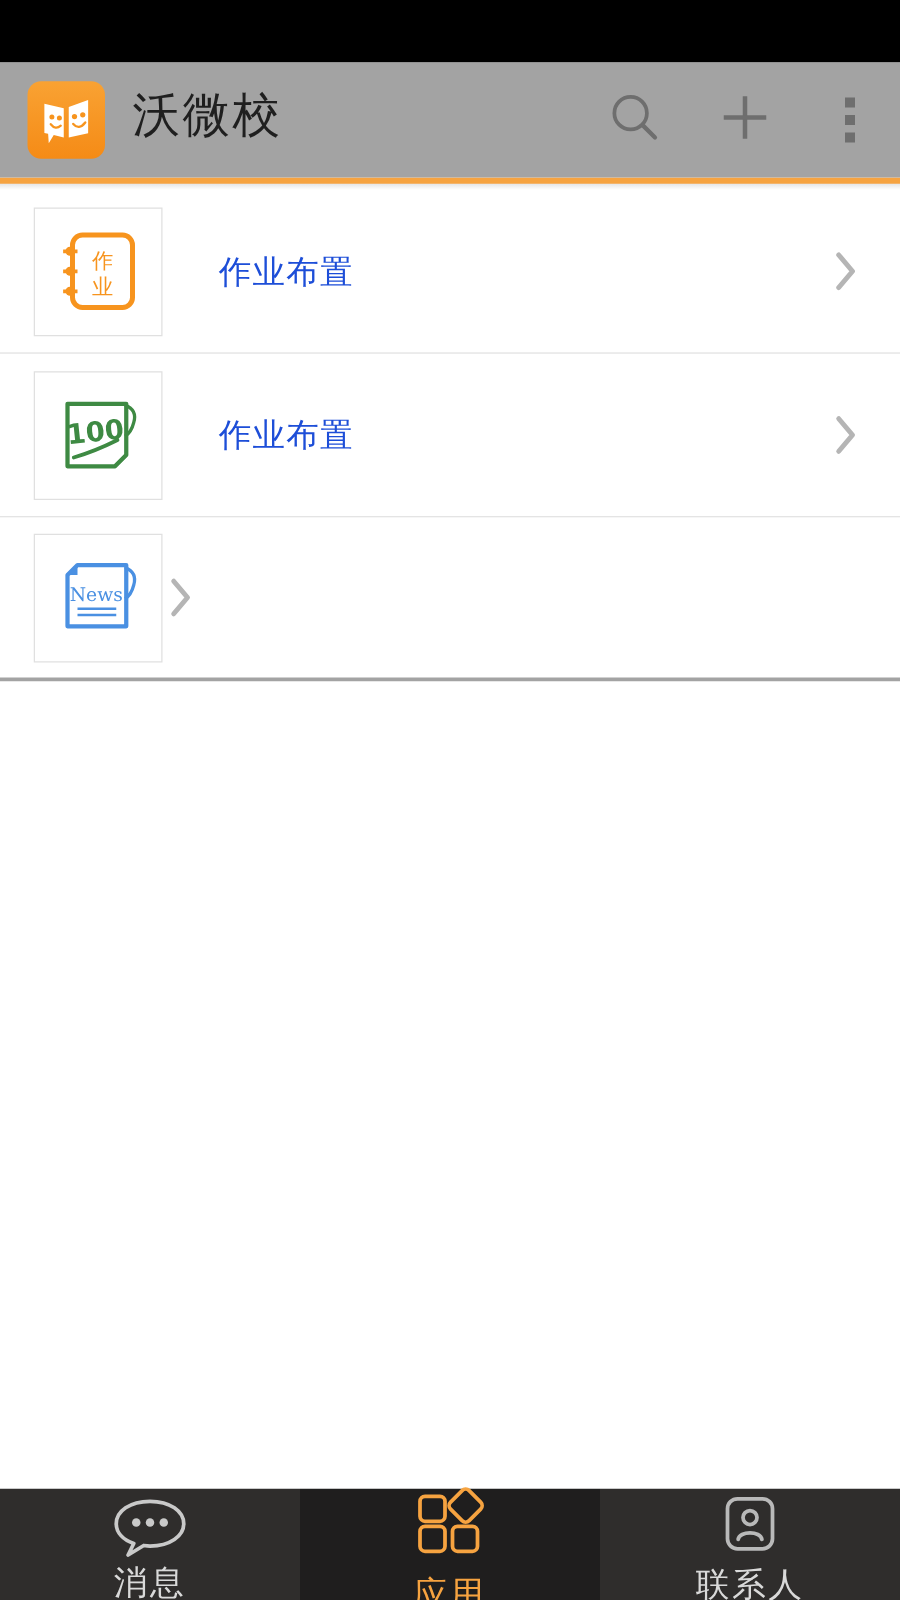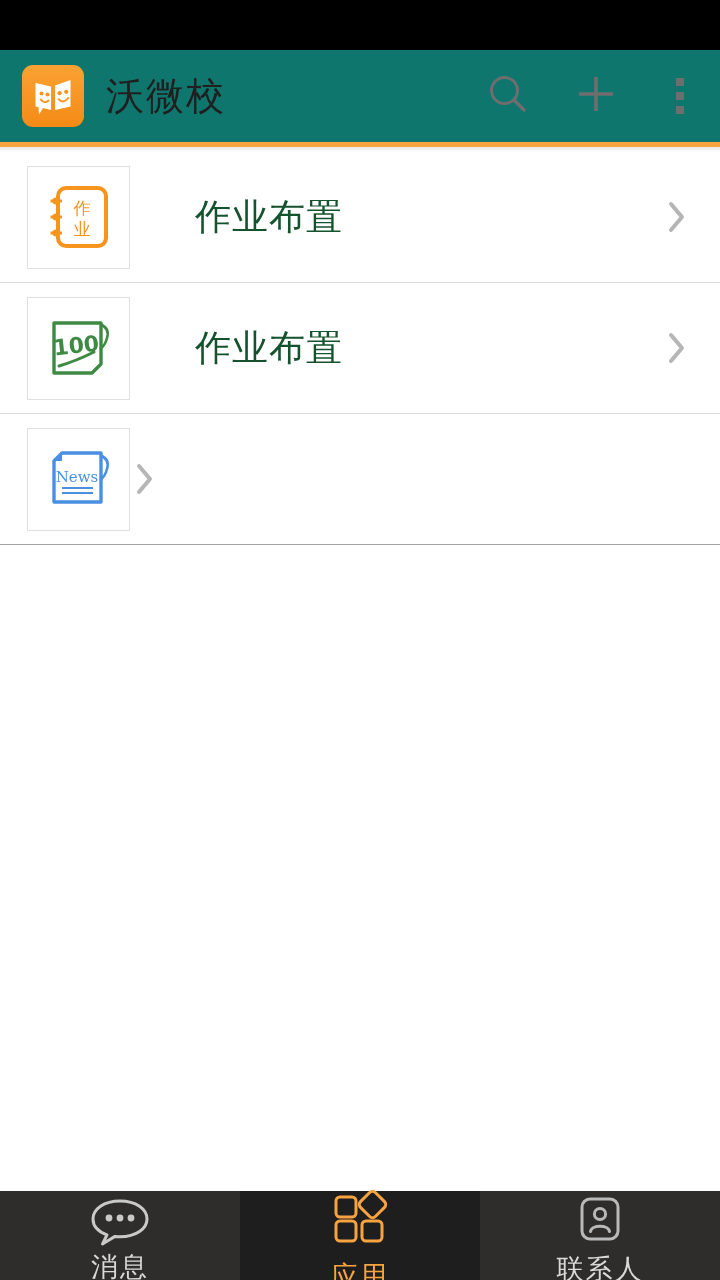--- a/index.html
+++ b/index.html
@@ -18,26 +18,27 @@
   
   .status-bar {
     height: 50px;
     background: #000000;
     width: 100%;
   }
 
   
   .header {
     height: 92px;
-    background: #0f766e;
+    background: #a3a3a3;
     display: flex;
     align-items: center;
     padding: 0 0 0 22px;
     box-sizing: border-box;
     position: relative;
+    font-family: Liberation Mono, monospace;
   }
   .brand {
     display: flex;
     align-items: center;
     flex: 0 0 auto;
   }
   .logo {
     width: 62px;
     height: 62px;
     border-radius: 11px;
@@ -113,23 +114,23 @@
     height: 103px;
     border: 1px solid #e0e0e0;
     background: #ffffff;
     display: flex;
     align-items: center;
     justify-content: center;
     flex: 0 0 auto;
     box-sizing: border-box;
   }
   .row-label {
-    margin-left: 65px;
-    font-size: 36px;
-    color: #14532d;
+    margin-left: 45px;
+    font-size: 26px;
+    color: #1d4ed8;
     letter-spacing: 1px;
     flex: 1 1 auto;
     white-space: nowrap;
   }
   .chevron {
     flex: 0 0 auto;
     width: 30px;
     height: 40px;
     display: flex;
     align-items: center;
@@ -285,21 +286,21 @@
       </svg>
     </div>
     <div class="row-label">作业布置</div>
     <div class="chevron">
       <svg width="22" height="36" viewBox="0 0 22 36">
         <polyline points="5,5 16,18 5,31" fill="none" stroke="#b5b5b5" stroke-width="4" stroke-linecap="round" stroke-linejoin="round"></polyline>
       </svg>
     </div>
   </div>
 
-  <div class="list-row" style="border-bottom:1px solid #a3a3a3;text-decoration:underline;">
+  <div class="list-row" style="border-bottom:3px solid #a3a3a3;text-decoration:underline;">
     <div class="tile">
       <svg width="78" height="78" viewBox="0 0 78 78">
 
         <path d="M60 15 q10 4 7 14 q-2 8 -7 11" fill="none" stroke="#4a90e2" stroke-width="2.6" stroke-linejoin="round"></path>
 
         <path d="M22 13 L61 13 L61 62 L14 62 L14 21 Z" fill="none" stroke="#4a90e2" stroke-width="3.4" stroke-linejoin="round"></path>
         <path d="M22 13 L14 21 L22 21 Z" fill="#4a90e2"></path>
 
         <text x="37" y="42" font-family="'DejaVu Serif','Liberation Serif',serif" font-size="15" fill="#4a90e2" text-anchor="middle">News</text>
         <line x1="22" y1="48" x2="53" y2="48" stroke="#4a90e2" stroke-width="2"></line>

